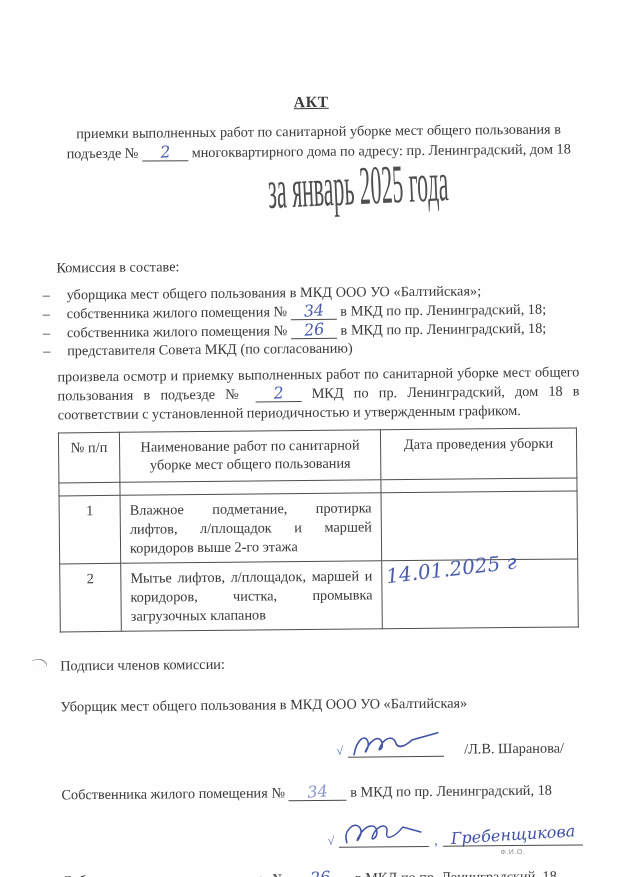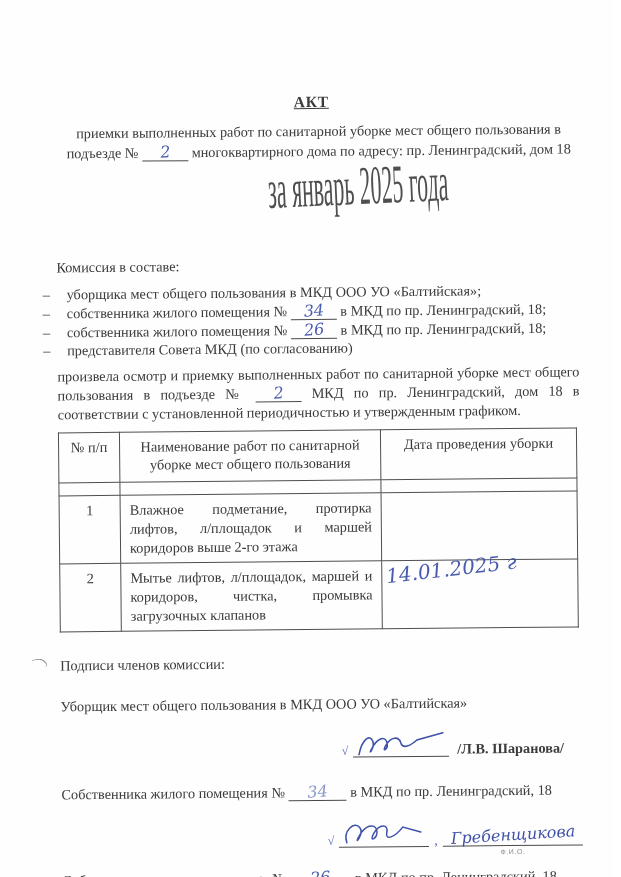--- a/index.html
+++ b/index.html
@@ -63,21 +63,21 @@
     border-radius:0 9px 0 0; transform:rotate(-8deg);
   }
   .sig-label { margin-top:24px; font-size:14.3px; }
   .sig-row {
     display:flex; justify-content:flex-end; align-items:flex-end;
     margin-top:27px; font-size:14.3px; position:relative;
   }
   .check { color:#5a6cb5; font-size:12px; margin-right:5px; line-height:14px; }
   .sigline { width:96px; border-bottom:1px solid #4a4a4a; height:18px; position:relative; flex:none; }
   .sigline svg { position:absolute; left:2px; bottom:-4px; overflow:visible; }
-  .printed-name { margin-left:8px; line-height:16px;font-weight:bold; }
+  .printed-name { margin-left:20px; line-height:16px; }
   .comma { color:#5a6cb5; margin:0 5px; line-height:14px; }
   .nameline { min-width:140px; border-bottom:1px solid #4a4a4a; height:20px; position:relative; text-align:center; flex:none; }
   .cursive-name {
     font-family:"DejaVu Serif", serif; font-style:italic; color:#3f51a8;
     font-size:16px; display:inline-block; transform:rotate(-3deg); white-space:nowrap; line-height:18px;
   }
   .fio {
     position:absolute; left:50%; bottom:-10px; transform:translateX(-50%);
     font-size:7px; color:#8d8d8d; letter-spacing:0.6px;
     font-family:"Liberation Sans", sans-serif;

